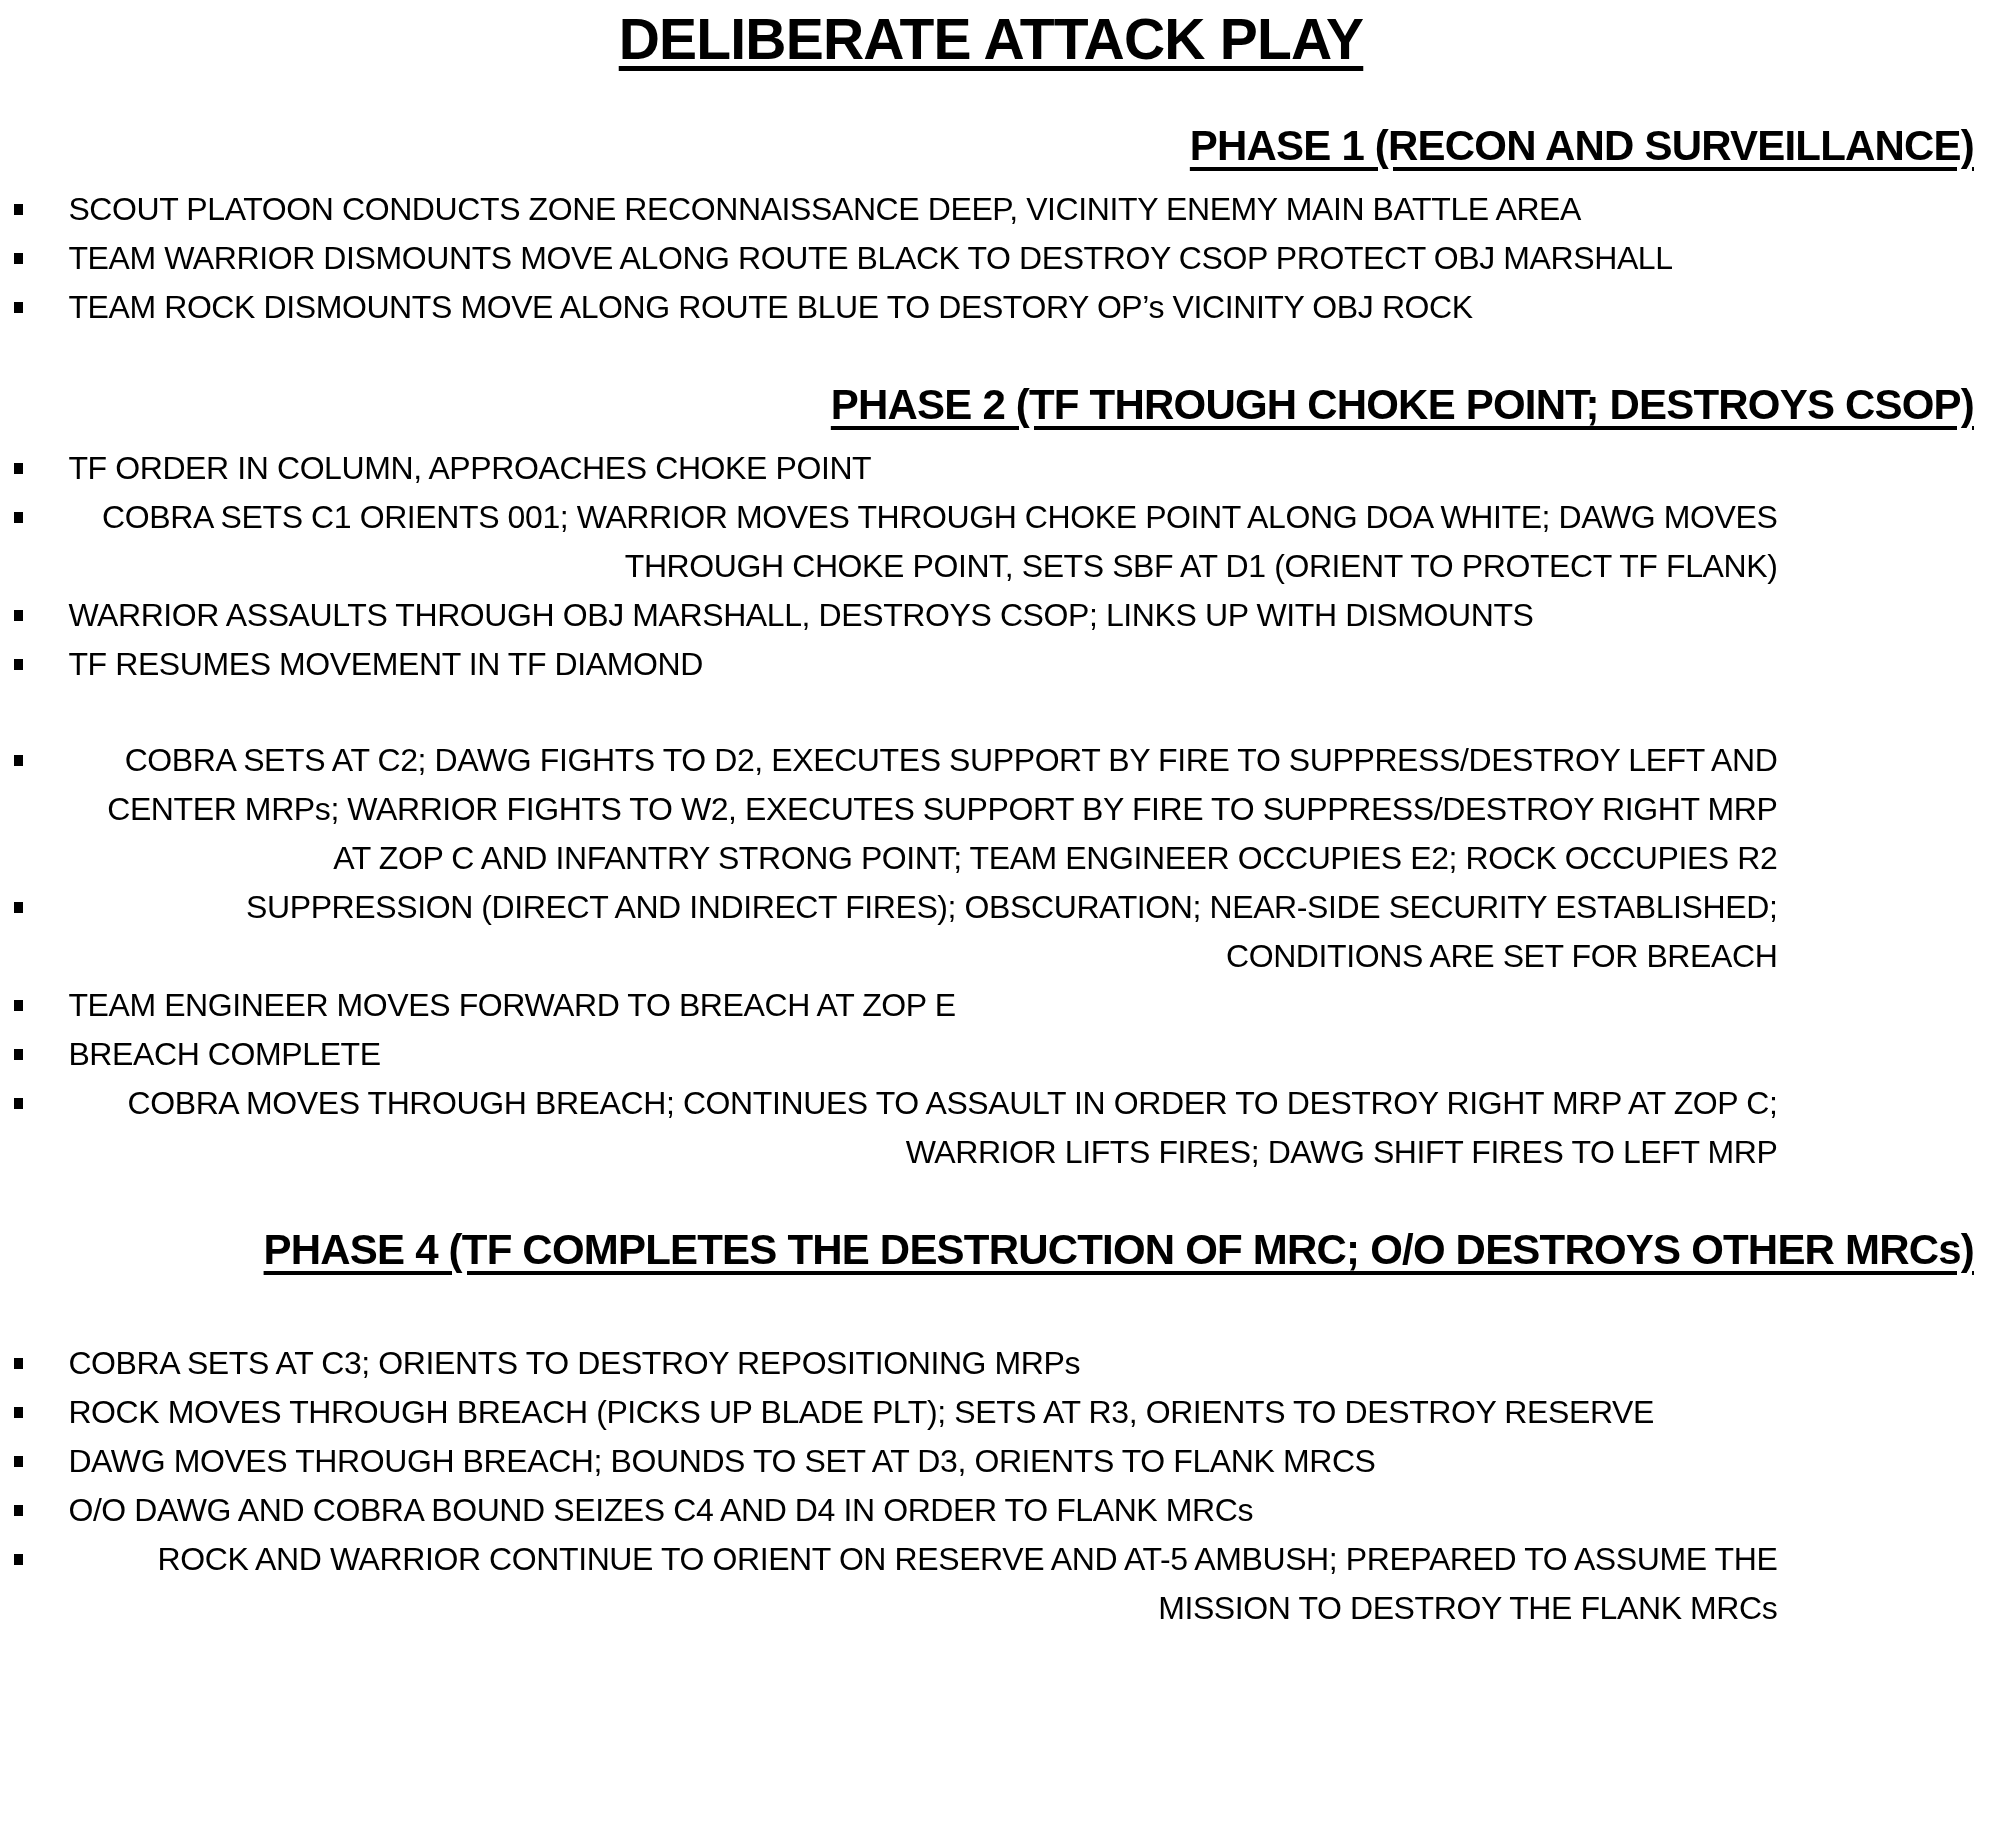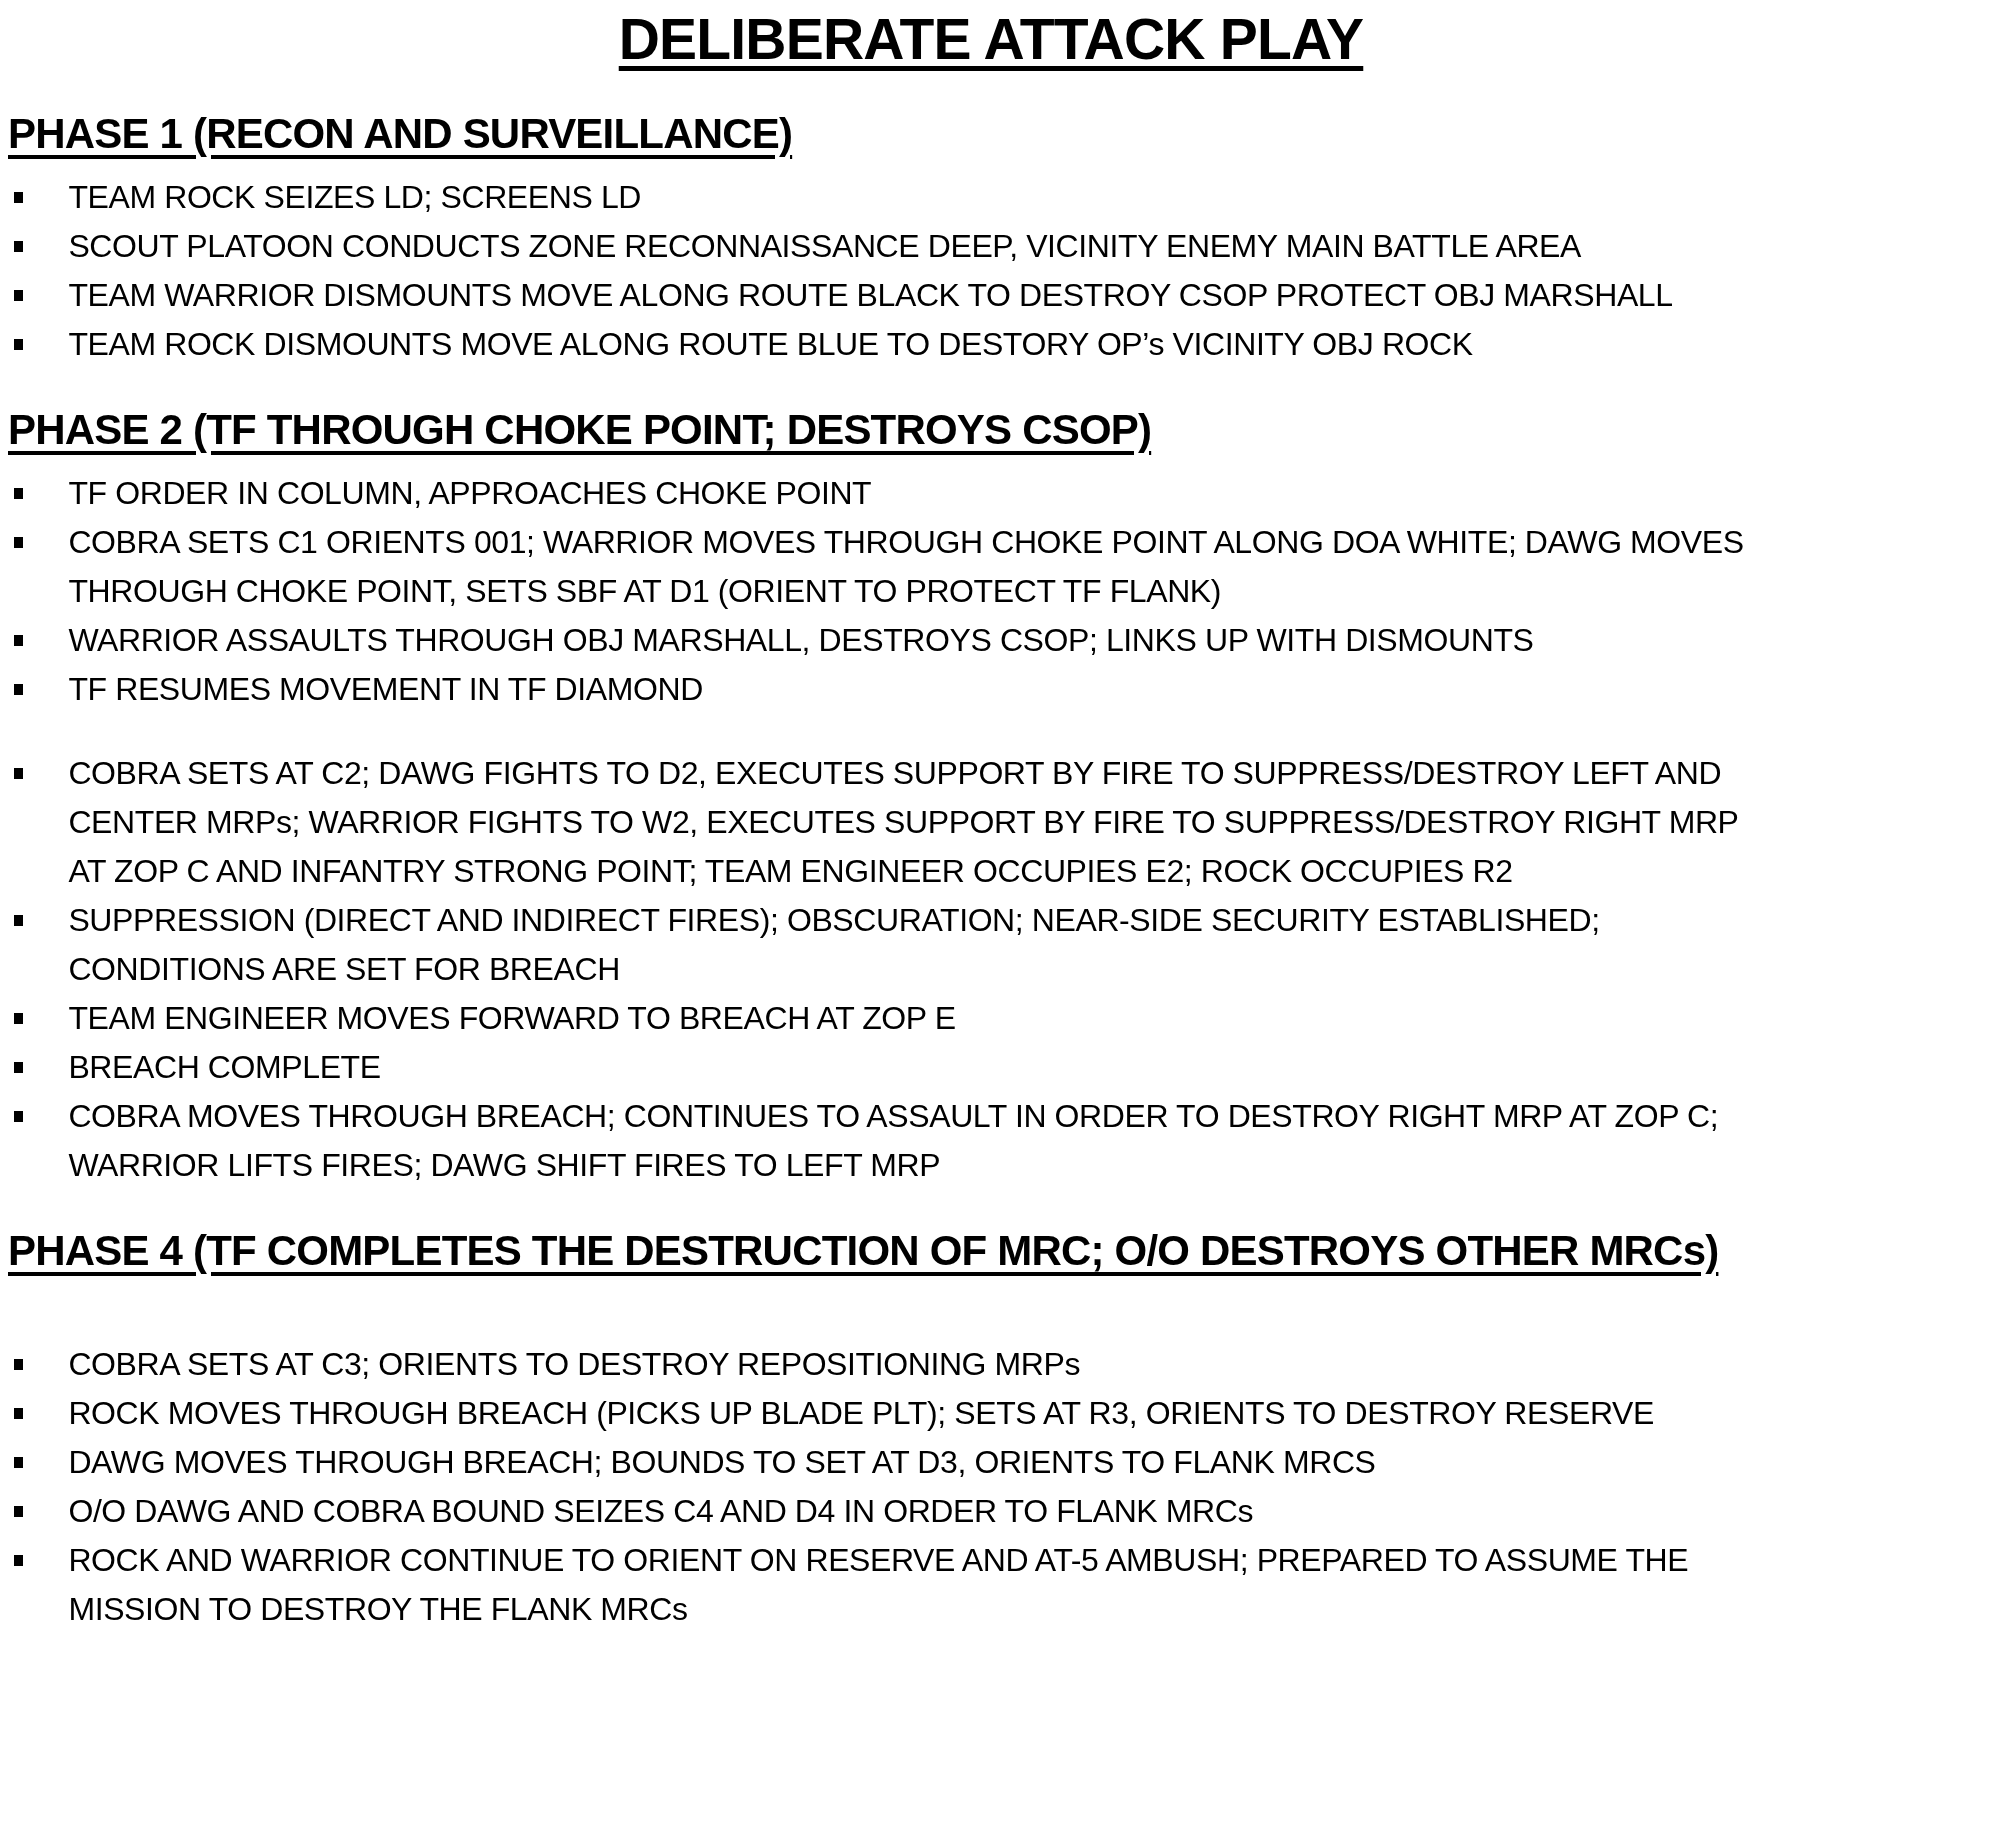--- a/index.html
+++ b/index.html
@@ -25,21 +25,22 @@
     text-align: center;
     font-size: 57px;
     font-weight: 700;
     letter-spacing: -0.8px;
     line-height: 68px;
     text-decoration: underline;
     text-decoration-thickness: 4.8px;
     text-underline-offset: 7.3px;
   }
   .section {
-    margin-top: 35px;
+    margin-top: 47px;
+    text-align: right;
   }
   .heading {
     margin: 0;
     font-size: 42px;
     font-weight: 700;
     letter-spacing: -0.8px;
     line-height: 52px;
     text-decoration: underline;
     text-decoration-thickness: 4px;
     text-underline-offset: 7.3px;
@@ -74,24 +75,20 @@
 </style>
 </head>
 <body>
 
 <div class="page">
   <h1 class="title">DELIBERATE ATTACK PLAY</h1>
   <div id="sections">
   <section class="section">
     <h2 class="heading">PHASE 1 (RECON AND SURVEILLANCE)</h2>
     <ul class="bullets">
-  <li class="bullet-item">
-    <span class="marker"></span>
-    <span class="text">TEAM ROCK SEIZES LD; SCREENS LD</span>
-  </li>
 
   <li class="bullet-item">
     <span class="marker"></span>
     <span class="text">SCOUT PLATOON CONDUCTS ZONE RECONNAISSANCE DEEP, VICINITY ENEMY MAIN BATTLE AREA</span>
   </li>
 
   <li class="bullet-item">
     <span class="marker"></span>
     <span class="text">TEAM WARRIOR DISMOUNTS MOVE ALONG ROUTE BLACK TO DESTROY CSOP PROTECT OBJ MARSHALL</span>
   </li>

